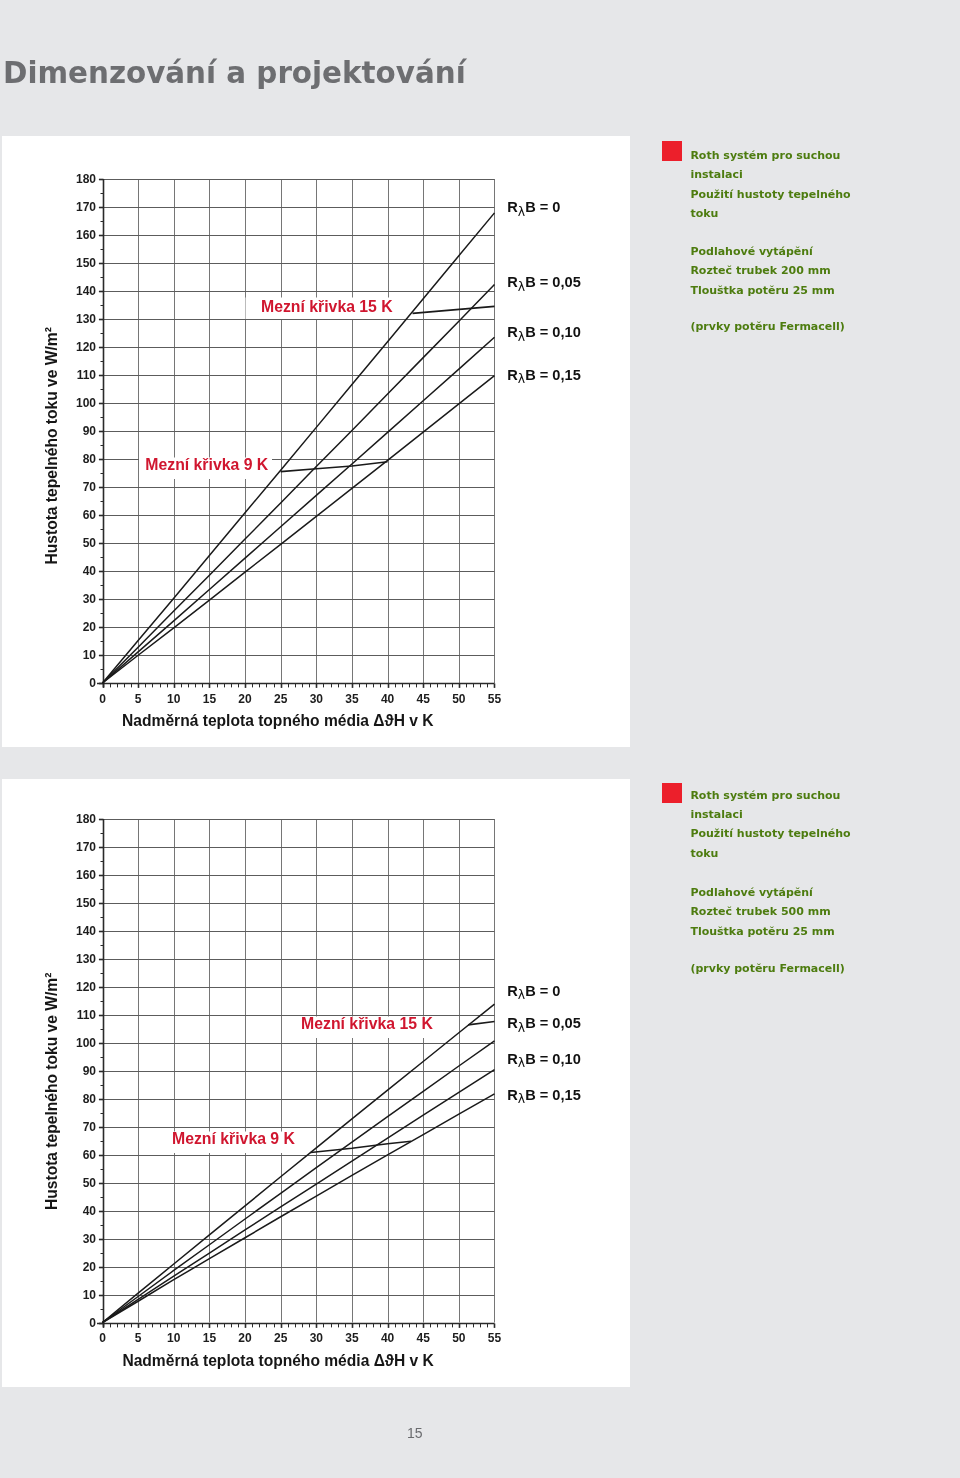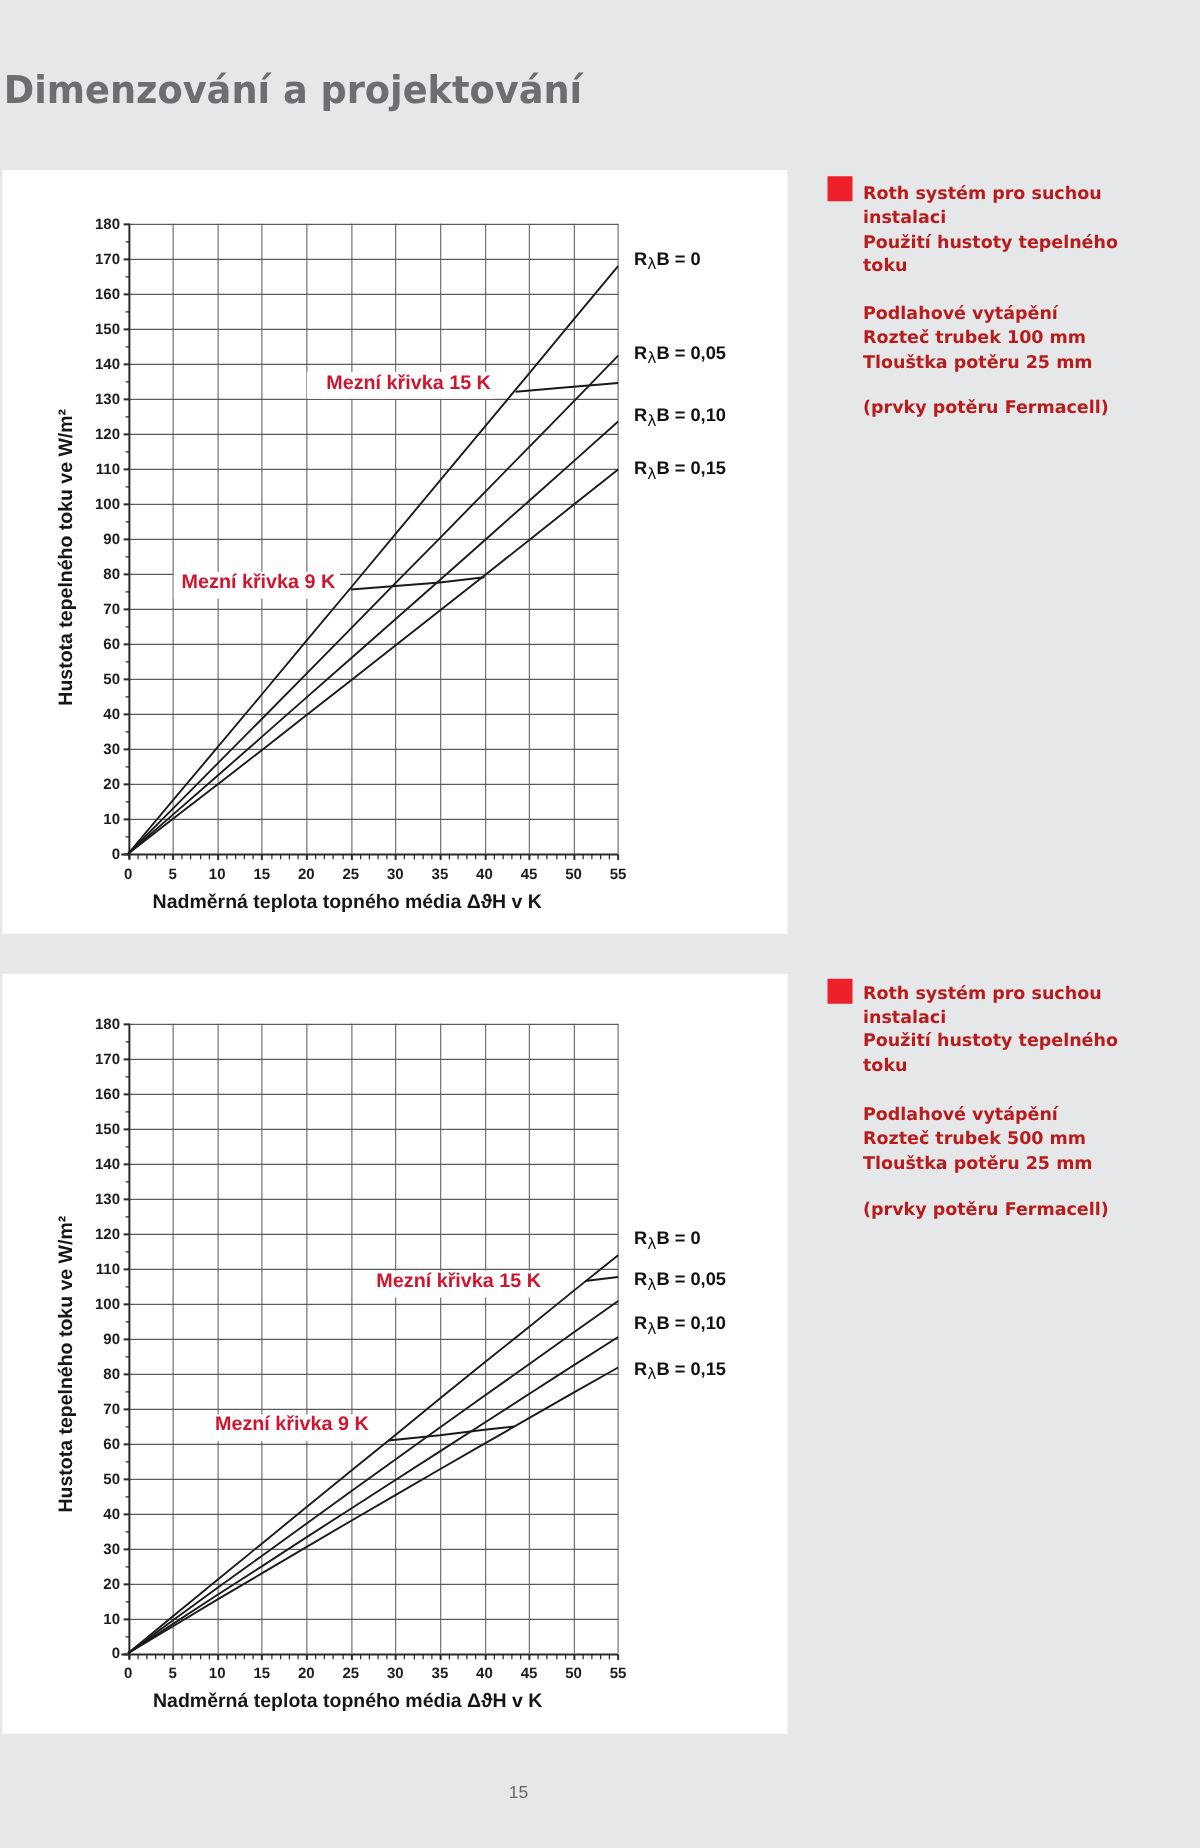--- a/index.html
+++ b/index.html
@@ -9,21 +9,21 @@
     font-family:"DejaVu Sans", sans-serif;
   }
   #page{position:relative;width:960px;height:1478px;will-change:transform;}
   .pagetitle{
     position:absolute;left:3.2px;top:55.3px;
     font-size:30.6px;font-weight:bold;color:#6d6e71;
     white-space:nowrap;transform:scaleX(0.96);transform-origin:left top;
   }
   .whitebox{position:absolute;background:#ffffff;}
   .redsq{position:absolute;width:20px;height:20px;background:#ec1f2b;}
-  .ptext{position:absolute;font-size:14px;font-weight:bold;color:#b91c1c;
+  .ptext{position:absolute;font-size:11px;font-weight:bold;color:#4d7c0f;
          line-height:19.4px;white-space:nowrap;}
   .pageno{position:absolute;font-size:14px;color:#6a6b6e;
           font-family:"Liberation Sans", sans-serif;}
   svg{display:block;position:absolute;left:0;top:0;}
   text{font-family:"Liberation Sans", sans-serif;}
 </style>
 </head>
 <body>
 
 <div id="page">
@@ -404,21 +404,21 @@
           <text x="122.4" y="1365.9" font-size="15.6" font-weight="bold" fill="#161616">Nadměrná teplota topného média ΔϑH v K</text>
           <text x="0" y="0" font-size="15.6" font-weight="bold" fill="#161616" transform="translate(57.3,1210) rotate(-90)">Hustota tepelného toku ve W/m²</text>
         </g>
       </svg>
       <div class="redsq" style="left:662px;top:141px;"></div>
       <div class="ptext" style="left:690.4px;top:145.8px;">Roth systém pro suchou</div>
       <div class="ptext" style="left:690.4px;top:165.2px;">instalaci</div>
       <div class="ptext" style="left:690.4px;top:184.5px;">Použití hustoty tepelného</div>
       <div class="ptext" style="left:690.4px;top:203.9px;">toku</div>
       <div class="ptext" style="left:690.4px;top:241.9px;">Podlahové vytápění</div>
-      <div class="ptext" style="left:690.4px;top:261.4px;">Rozteč trubek 100 mm</div>
+      <div class="ptext" style="left:690.4px;top:261.4px;">Rozteč trubek 200 mm</div>
       <div class="ptext" style="left:690.4px;top:280.9px;">Tlouštka potěru 25 mm</div>
       <div class="ptext" style="left:690.4px;top:317.2px;">(prvky potěru Fermacell)</div>
       <div class="redsq" style="left:662px;top:783px;"></div>
       <div class="ptext" style="left:690.4px;top:785.6px;">Roth systém pro suchou</div>
       <div class="ptext" style="left:690.4px;top:805px;">instalaci</div>
       <div class="ptext" style="left:690.4px;top:824.3px;">Použití hustoty tepelného</div>
       <div class="ptext" style="left:690.4px;top:843.7px;">toku</div>
       <div class="ptext" style="left:690.4px;top:882.9px;">Podlahové vytápění</div>
       <div class="ptext" style="left:690.4px;top:902.4px;">Rozteč trubek 500 mm</div>
       <div class="ptext" style="left:690.4px;top:921.9px;">Tlouštka potěru 25 mm</div>

